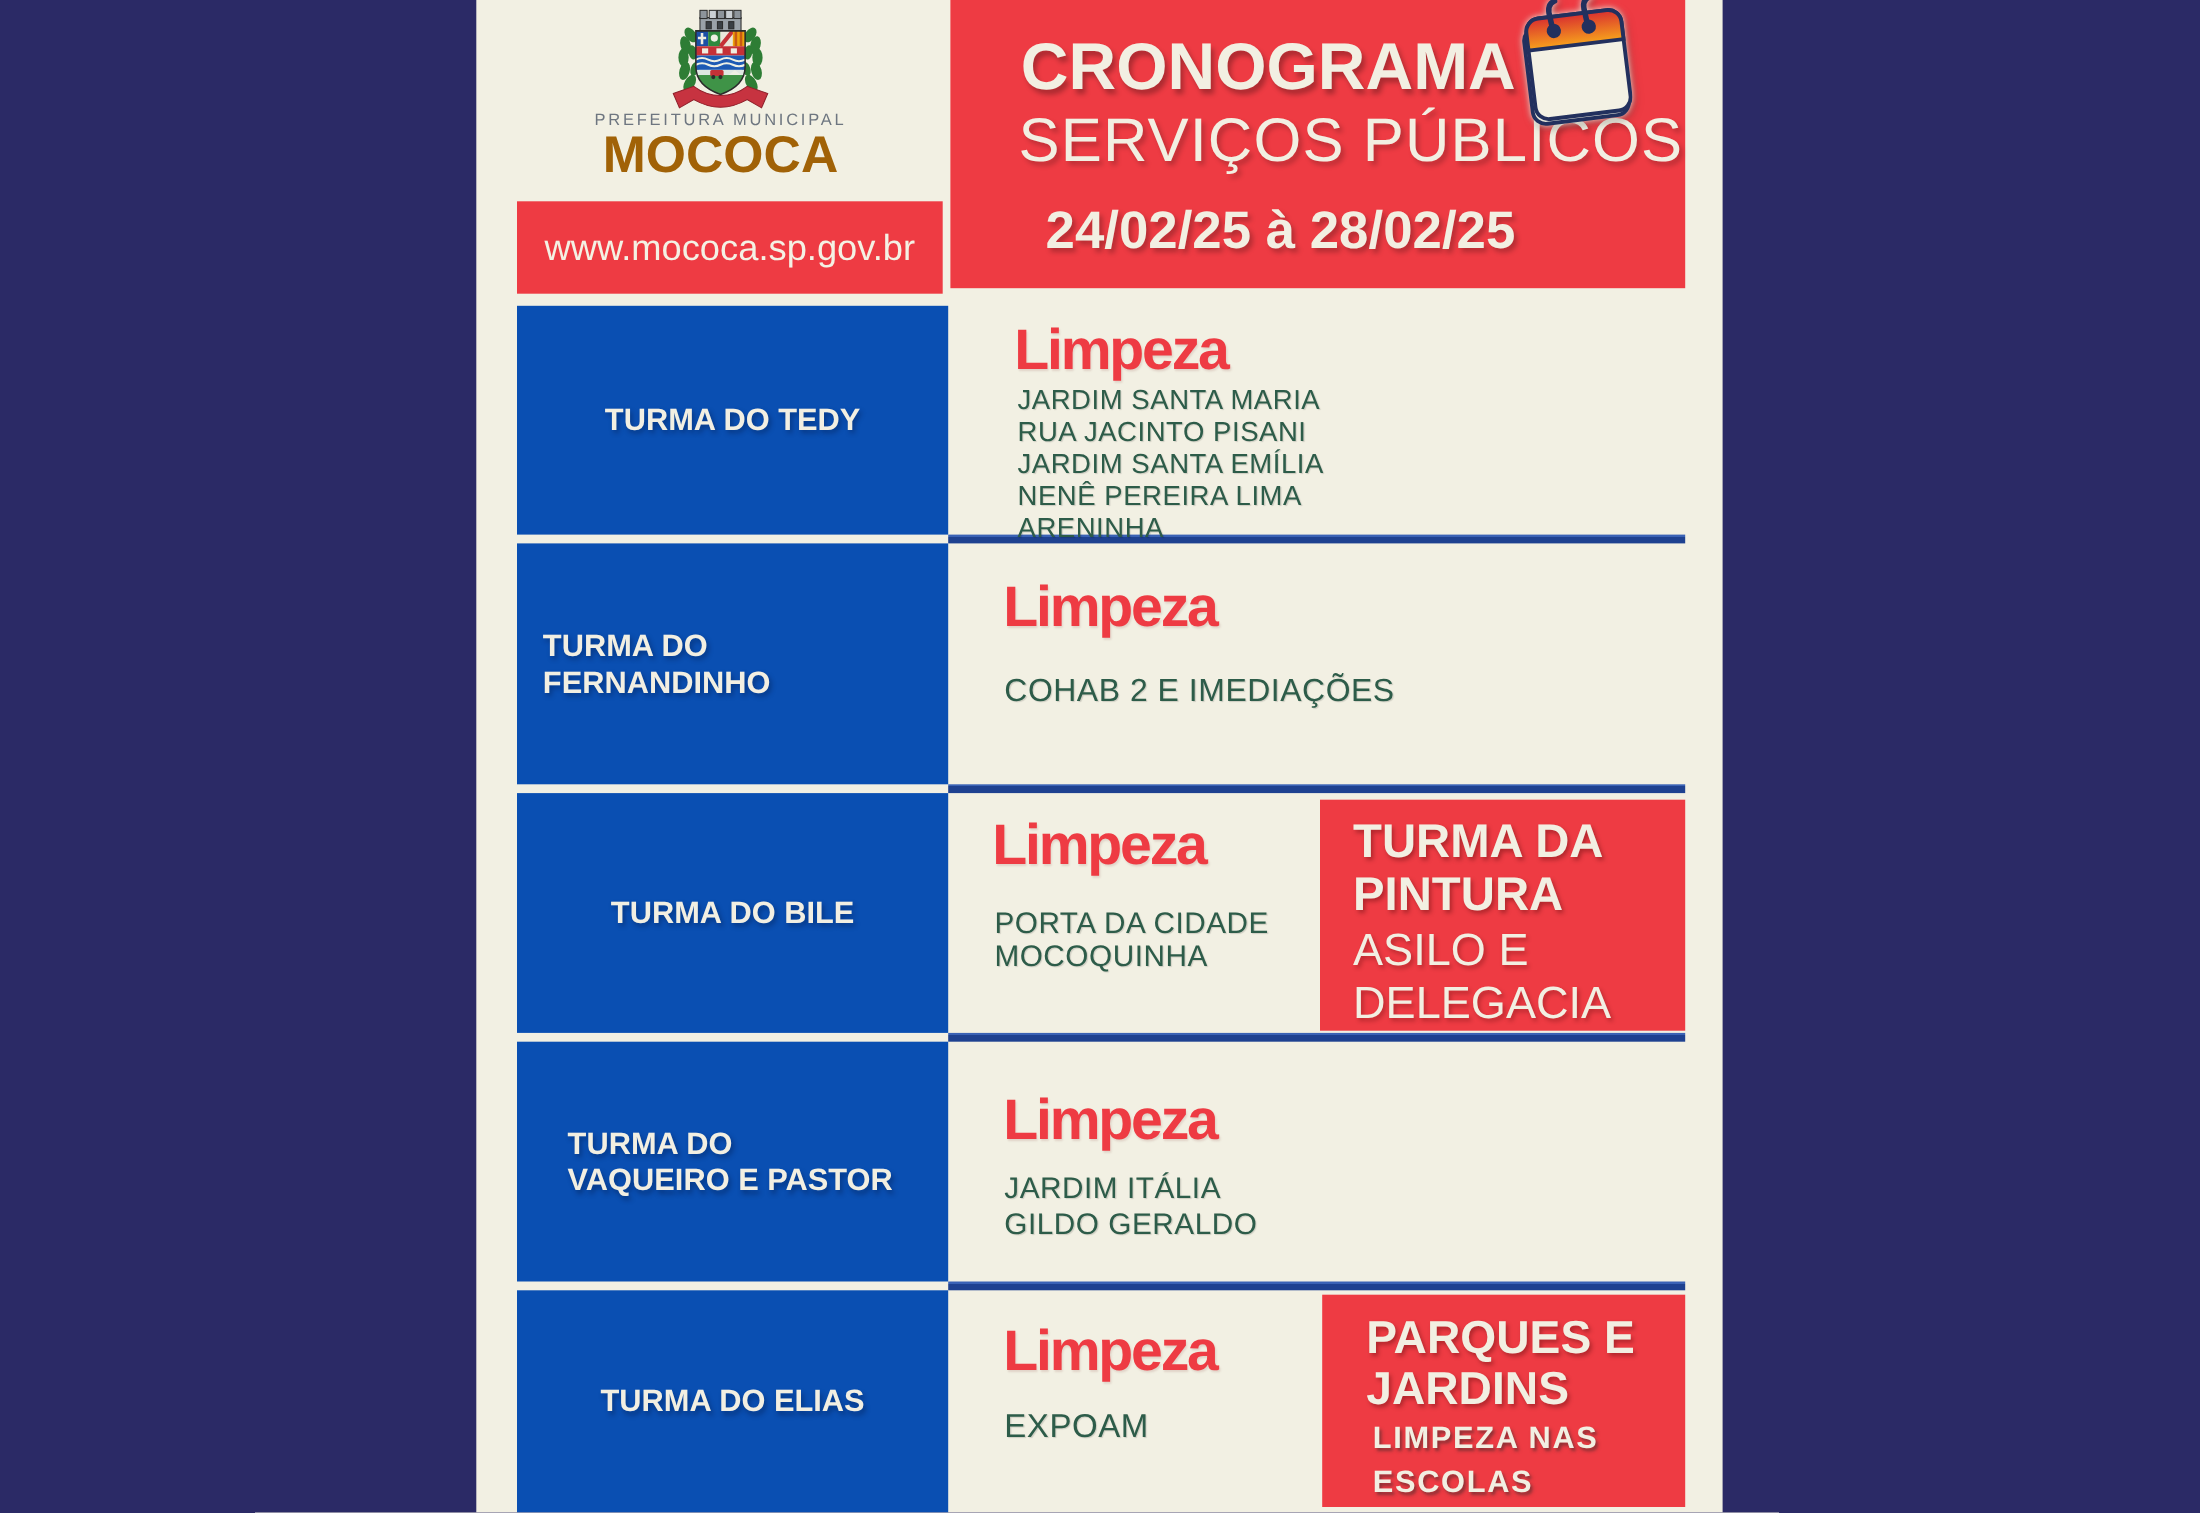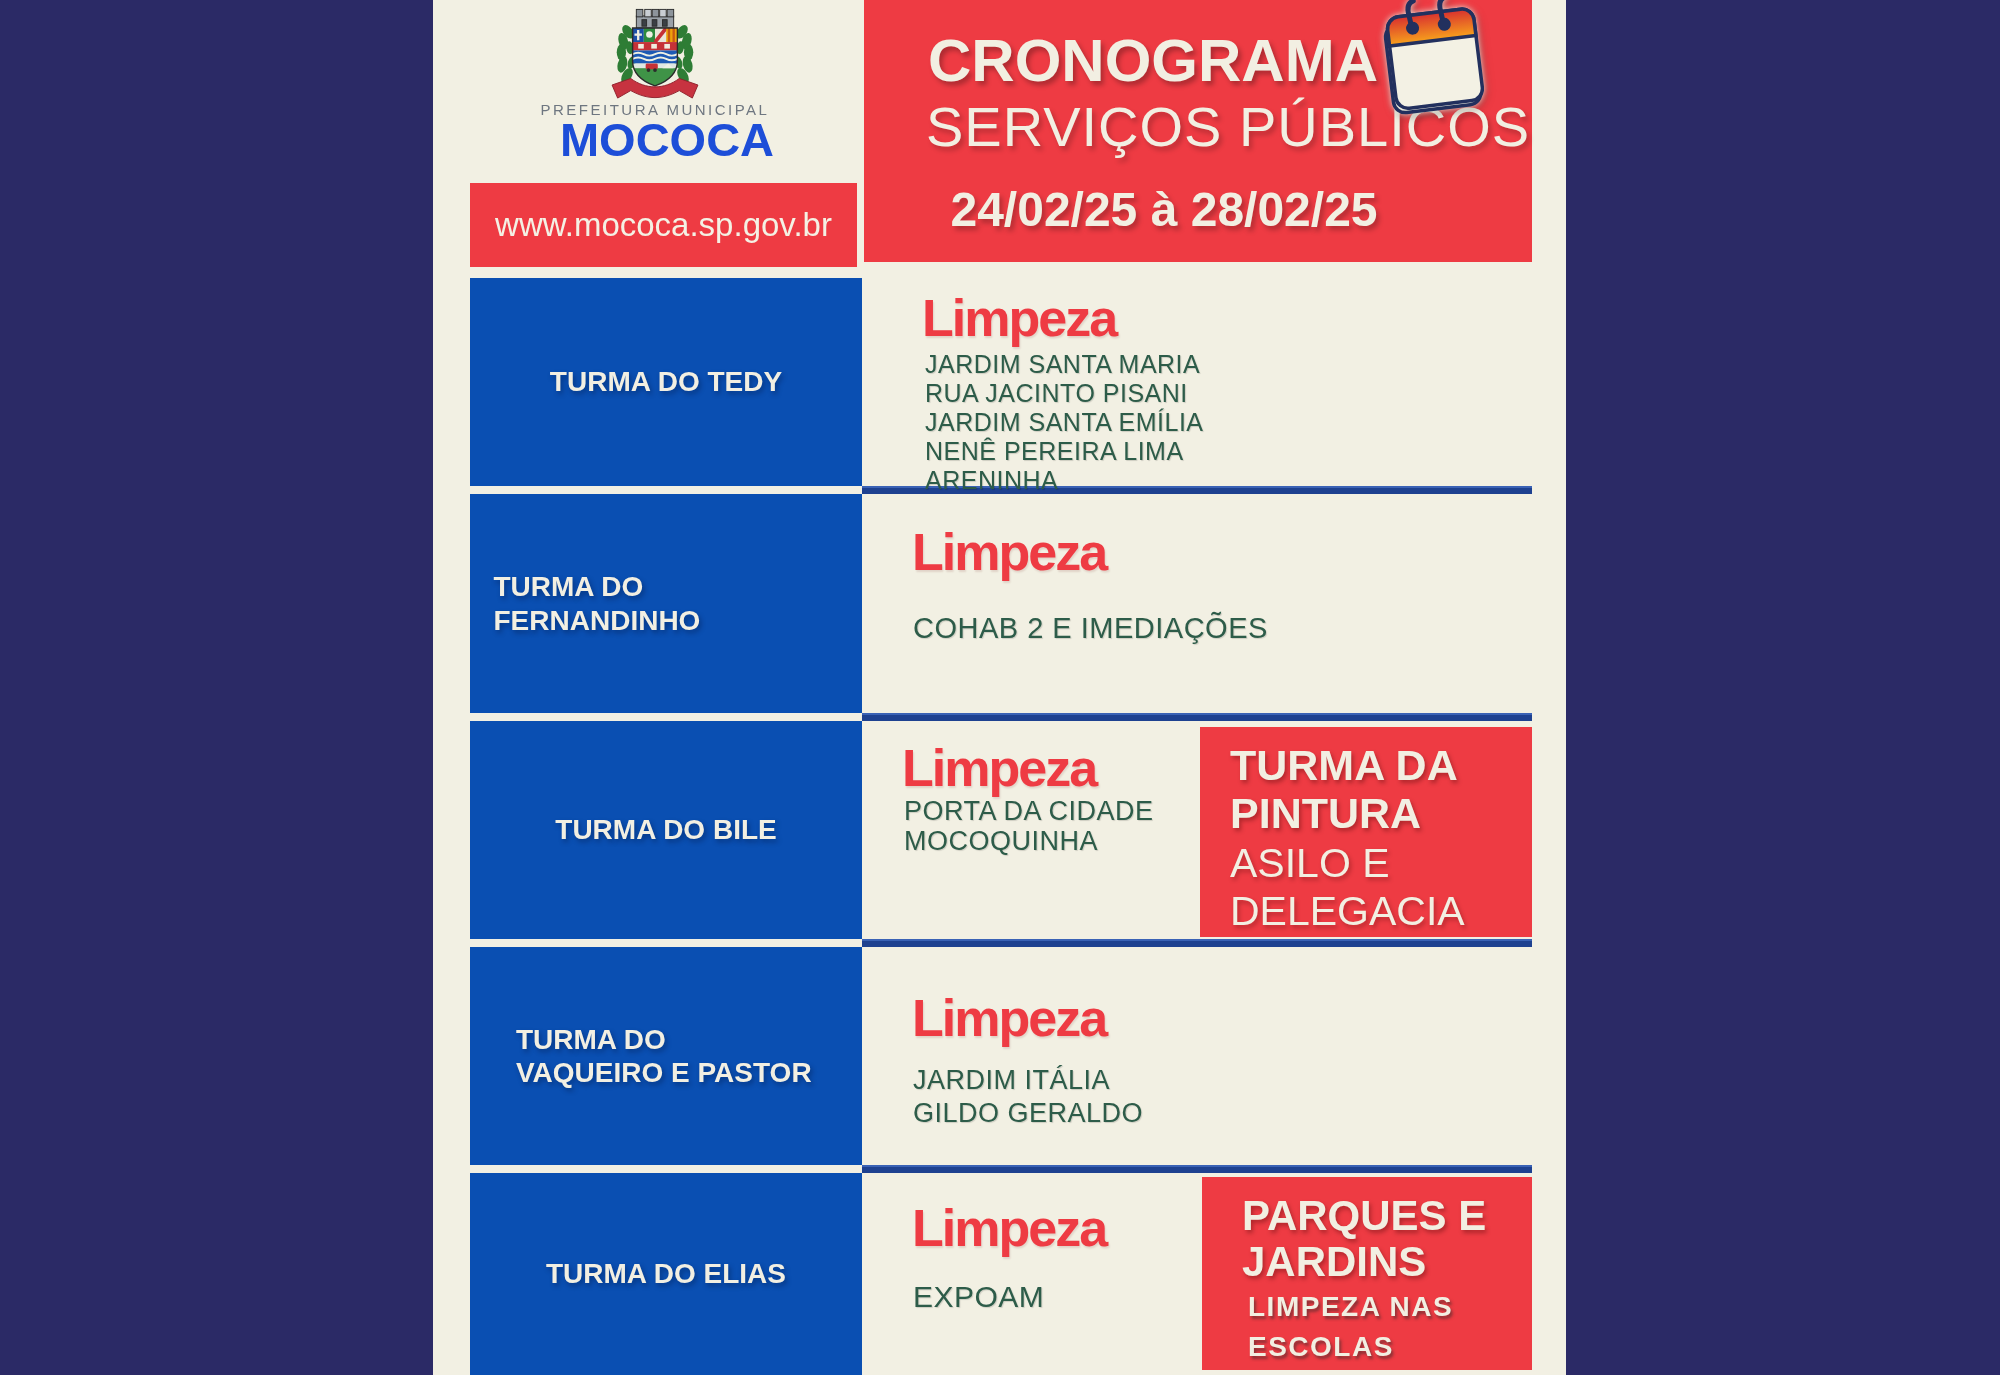--- a/index.html
+++ b/index.html
@@ -13,22 +13,22 @@
     background:var(--poster,#f2f0e3);
   }
   
   .logo{position:absolute;left:92px;top:0;width:260px;height:185px;text-align:center;}
   .crest{position:absolute;left:74px;top:8px;width:112px;height:98px;}
   .org-type{
     position:absolute;left:0;top:101px;width:260px;
     font-size:15px;letter-spacing:2.5px;color:#6e7680;font-weight:400;
   }
   .city-name{
-    position:absolute;left:12px;top:112px;width:260px;
-    font-size:47px;font-weight:800;color:#1d4ed8;letter-spacing:0px;
+    position:absolute;left:0;top:112px;width:260px;
+    font-size:47px;font-weight:800;color:#a16207;letter-spacing:0px;
   }
   
   .www{
     position:absolute;left:37px;top:183px;width:387px;height:84px;
     background:var(--red,#ee3b43);
     display:flex;align-items:center;justify-content:center;
     color:#f4f1e4;font-size:33px;font-weight:400;
   }
   
   .header{
@@ -83,21 +83,21 @@
   }
   .locs{
     position:absolute;color:var(--green-text,#2d5c49);font-weight:400;
     text-shadow:1px 1px 1px rgba(0,0,0,0.15);letter-spacing:0.5px;
   }
   .svc1{left:489px;top:288px;}
   .locs1{left:492px;top:350px;font-size:25px;line-height:29px;}
   .svc2{left:479px;top:522px;}
   .locs2{left:480px;top:612px;font-size:29px;line-height:33px;}
   .svc3{left:469px;top:738px;}
-  .locs3{left:471px;top:796px;font-size:27px;line-height:30px;}
+  .locs3{left:471px;top:824px;font-size:27px;line-height:30px;}
   .svc4{left:479px;top:988px;}
   .locs4{left:480px;top:1064px;font-size:27px;line-height:33px;}
   .svc5{left:479px;top:1198px;}
   .locs5{left:480px;top:1282px;font-size:30px;line-height:30px;}
   
   .hl{
     position:absolute;background:var(--red,#ee3b43);color:#f2efe2;
   }
   .hl-pintura{left:767px;top:294px;width:332px;height:210px;}
   .hl-parques{left:769px;top:1177px;width:330px;height:193px;}

